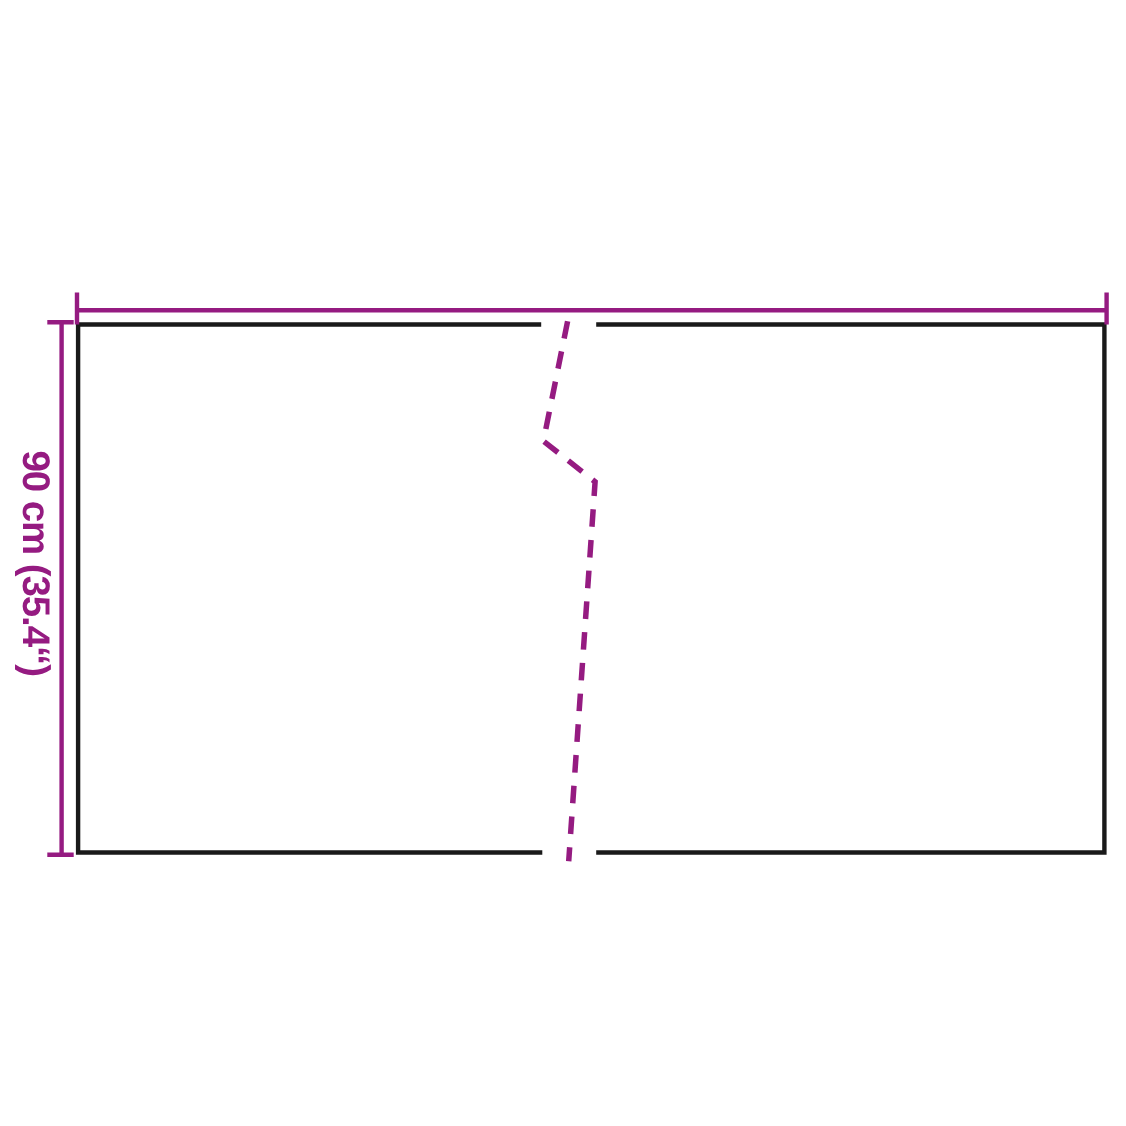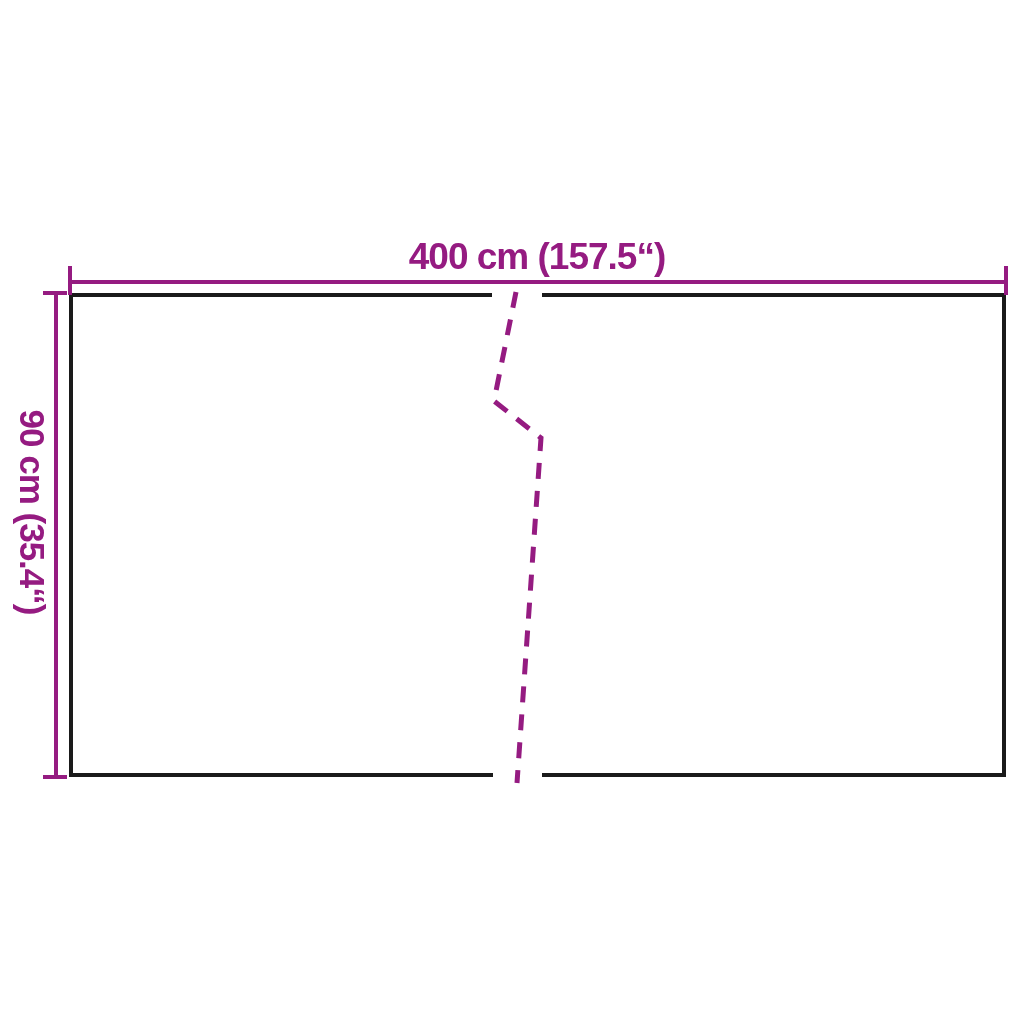--- a/index.html
+++ b/index.html
@@ -53,17 +53,16 @@
 
     <path d="M492 295 L71 295 L71 775 L493 775 M542 295 L1004 295 L1004 775 L542 775" fill="none" stroke="#1a1a1a" stroke-width="4"></path>
 
     <path d="M70 266 L70 295 M70 282 L1006 282 M1006 266 L1006 295" fill="none" stroke="#951b81" stroke-width="4"></path>
 
     <path d="M43 293 L67 293 M56 291 L56 779 M43 777 L67 777" fill="none" stroke="#951b81" stroke-width="4"></path>
 
     <path d="M516 292 L494 401 L541 438 L517 783" fill="none" stroke="#951b81" stroke-width="5" stroke-dasharray="16 12"></path>
   </svg>
 
-  <div class="dim-label dim-label-top">400 cm (157.5“)</div>
 
   <div class="dim-label dim-label-left">90 cm (35.4“)</div>
 
 </div>
 
 </body></html>

